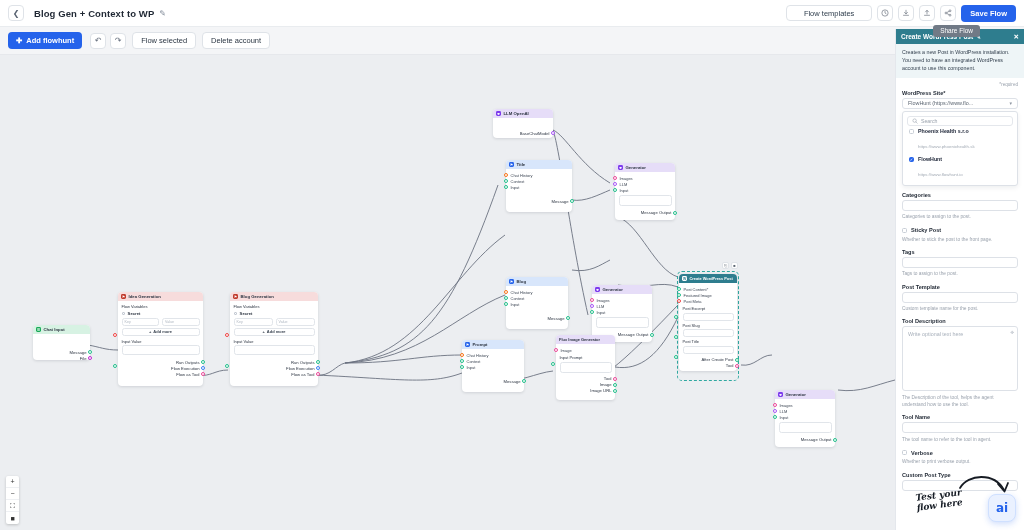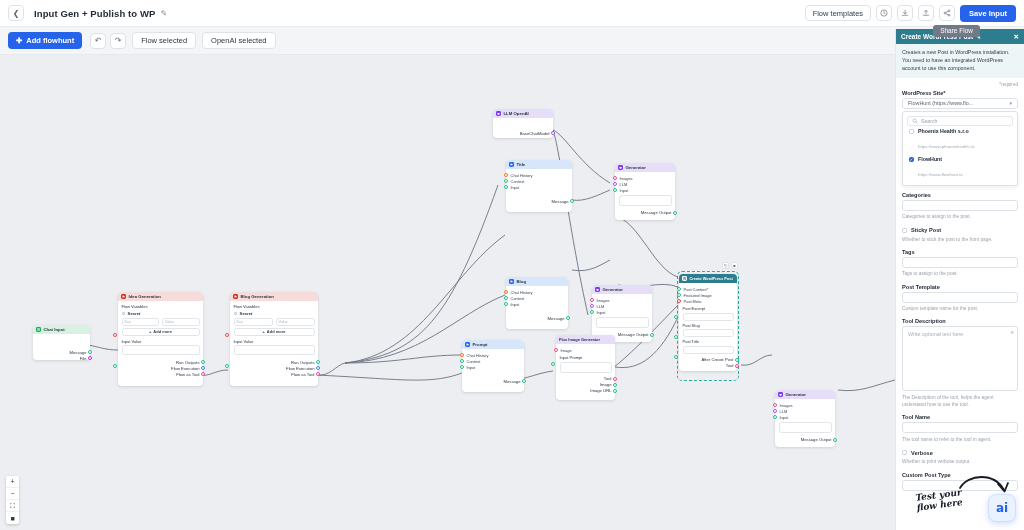--- a/index.html
+++ b/index.html
@@ -24,21 +24,21 @@
     font-size: 8px; color: #5a6472; cursor: pointer; flex: 0 0 auto;
   }
   .flow-title {
     margin-left: 10px; font-size: 9.5px; font-weight: bold; color: #1f2733;
     letter-spacing: .1px;
   }
   .title-edit-icon { margin-left: 5px; font-size: 8px; color: #8a93a0; }
   .topbar-right { margin-left: auto; display: flex; align-items: center; gap: 5px; }
   .tb-btn {
     height: 16px; border: 1px solid #dfe3e8; border-radius: 4px; background:#fff;
-    font-size: 7.5px; color: #32404f; padding: 0 7px; display: flex;
+    font-size: 7.5px; color: #32404f; padding: 0 17px; display: flex;
     align-items: center; cursor: pointer; white-space: nowrap;
   }
   .tb-icon-btn {
     width: 16px; height: 16px; border: 1px solid #dfe3e8; border-radius: 4px;
     background: #fff; display:flex; align-items:center; justify-content:center;
     cursor: pointer; color:#59626e;
   }
   .save-btn {
     height: 17px; border-radius: 4px; background: #2563eb; color: #fff;
     font-size: 7.5px; font-weight: bold; padding: 0 9px; display:flex;
@@ -204,21 +204,21 @@
   .ai-btn span { font-size:12px; font-weight:bold; color:#2563eb;
     font-family:"DejaVu Sans", sans-serif; }
 </style>
 </head>
 <body>
 
 <div id="app">
 
   <div class="topbar">
     <div class="back-btn">❮</div>
-    <div class="flow-title">Input Gen + Publish to WP</div>
+    <div class="flow-title">Blog Gen + Context to WP</div>
     <div class="title-edit-icon">✎</div>
     <div class="topbar-right">
       <div class="tb-btn">Flow templates</div>
       <div class="tb-icon-btn">
         <svg width="8" height="8" viewBox="0 0 16 16">
             <circle cx="8" cy="8" r="6.3" fill="none" stroke="#59626e" stroke-width="1.2"></circle>
             <path d="M8 4.5V8l2.4 1.6" fill="none" stroke="#59626e" stroke-width="1.2" stroke-linecap="round"></path>
           </svg>
       </div>
       <div class="tb-icon-btn">
@@ -232,36 +232,36 @@
           </svg>
       </div>
       <div class="tb-icon-btn">
         <svg width="8" height="8" viewBox="0 0 16 16">
             <circle cx="12" cy="3.6" r="1.9" fill="none" stroke="#59626e" stroke-width="1.2"></circle>
             <circle cx="12" cy="12.4" r="1.9" fill="none" stroke="#59626e" stroke-width="1.2"></circle>
             <circle cx="4" cy="8" r="1.9" fill="none" stroke="#59626e" stroke-width="1.2"></circle>
             <path d="M10.3 4.6 5.7 7M5.7 9l4.6 2.4" stroke="#59626e" stroke-width="1.2"></path>
           </svg>
       </div>
-      <div class="save-btn">Save Input</div>
+      <div class="save-btn">Save Flow</div>
     </div>
   </div>
   <div class="tooltip">Share Flow</div>
 
   <div class="actionbar">
     <div class="add-comp">
       <span>✚</span>
       <span>Add flowhunt</span>
     </div>
     <div class="undo-redo">
       <div class="ur-btn">↶</div>
       <div class="ur-btn">↷</div>
     </div>
     <div class="plain-btn">Flow selected</div>
-    <div class="plain-btn">OpenAI selected</div>
+    <div class="plain-btn">Delete account</div>
   </div>
 
   <div class="canvas">
 
     <svg class="wires">
       <g fill="none" stroke="#6b7280" stroke-width="0.9">
         <path d="M88,290 C100,292 105,295 118,295"></path>
         <path d="M199,320 C210,322 215,315 228,315"></path>
         <path d="M316,320 C330,322 336,310 345,308"></path>
         <path d="M345,308 C420,300 450,265 498,130"></path>

